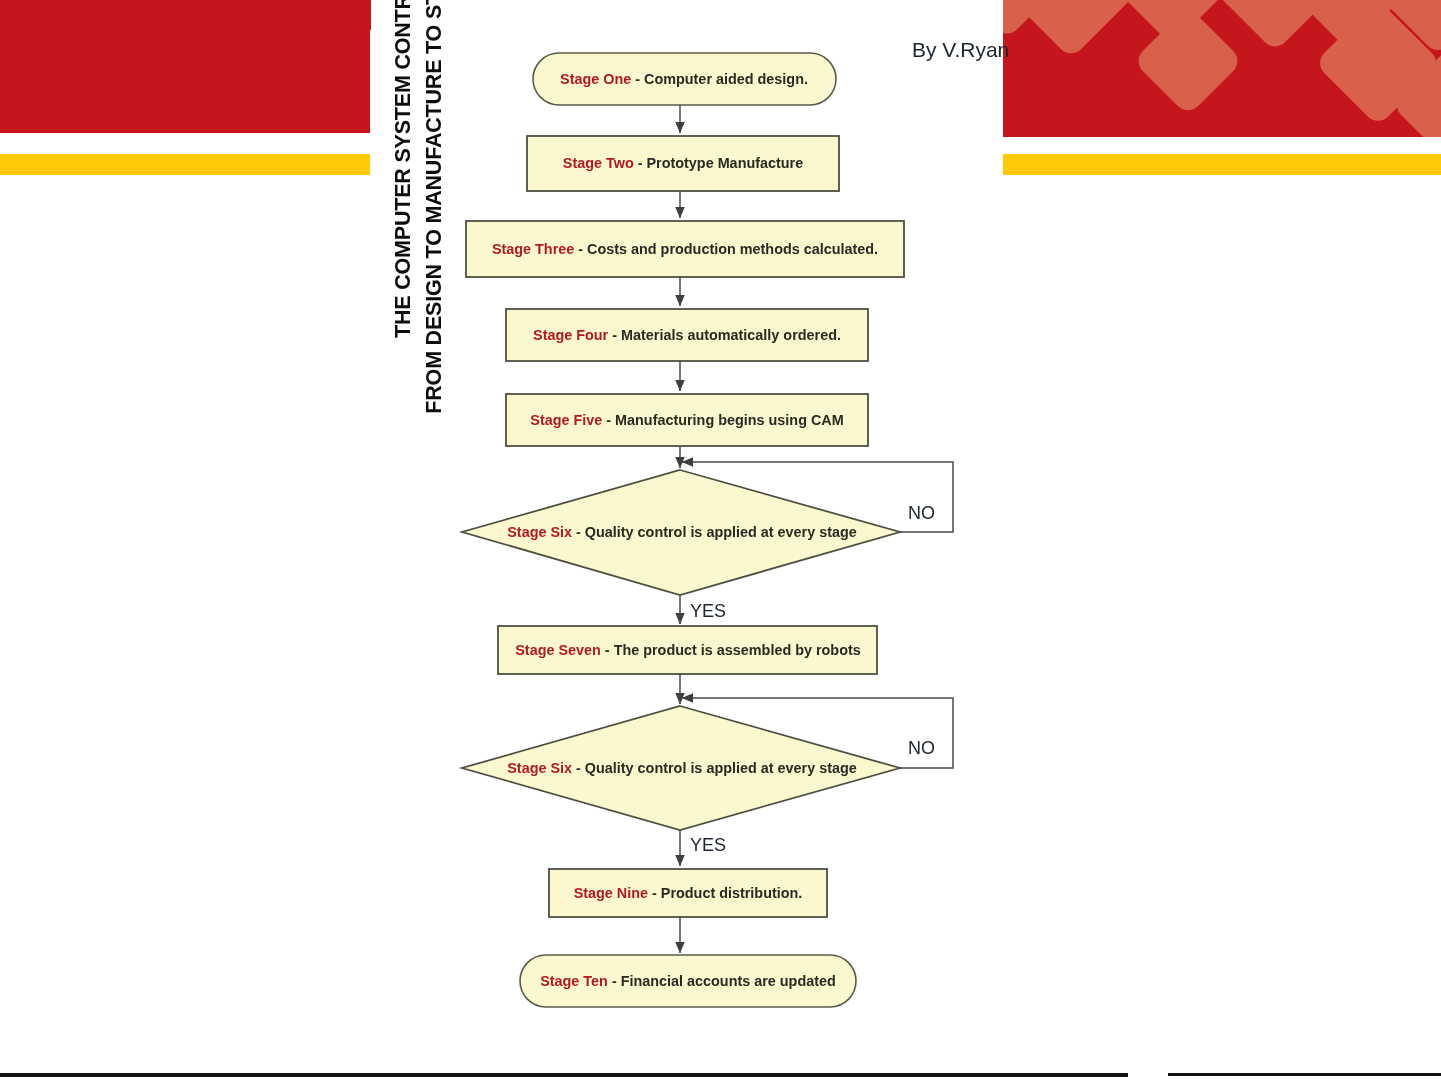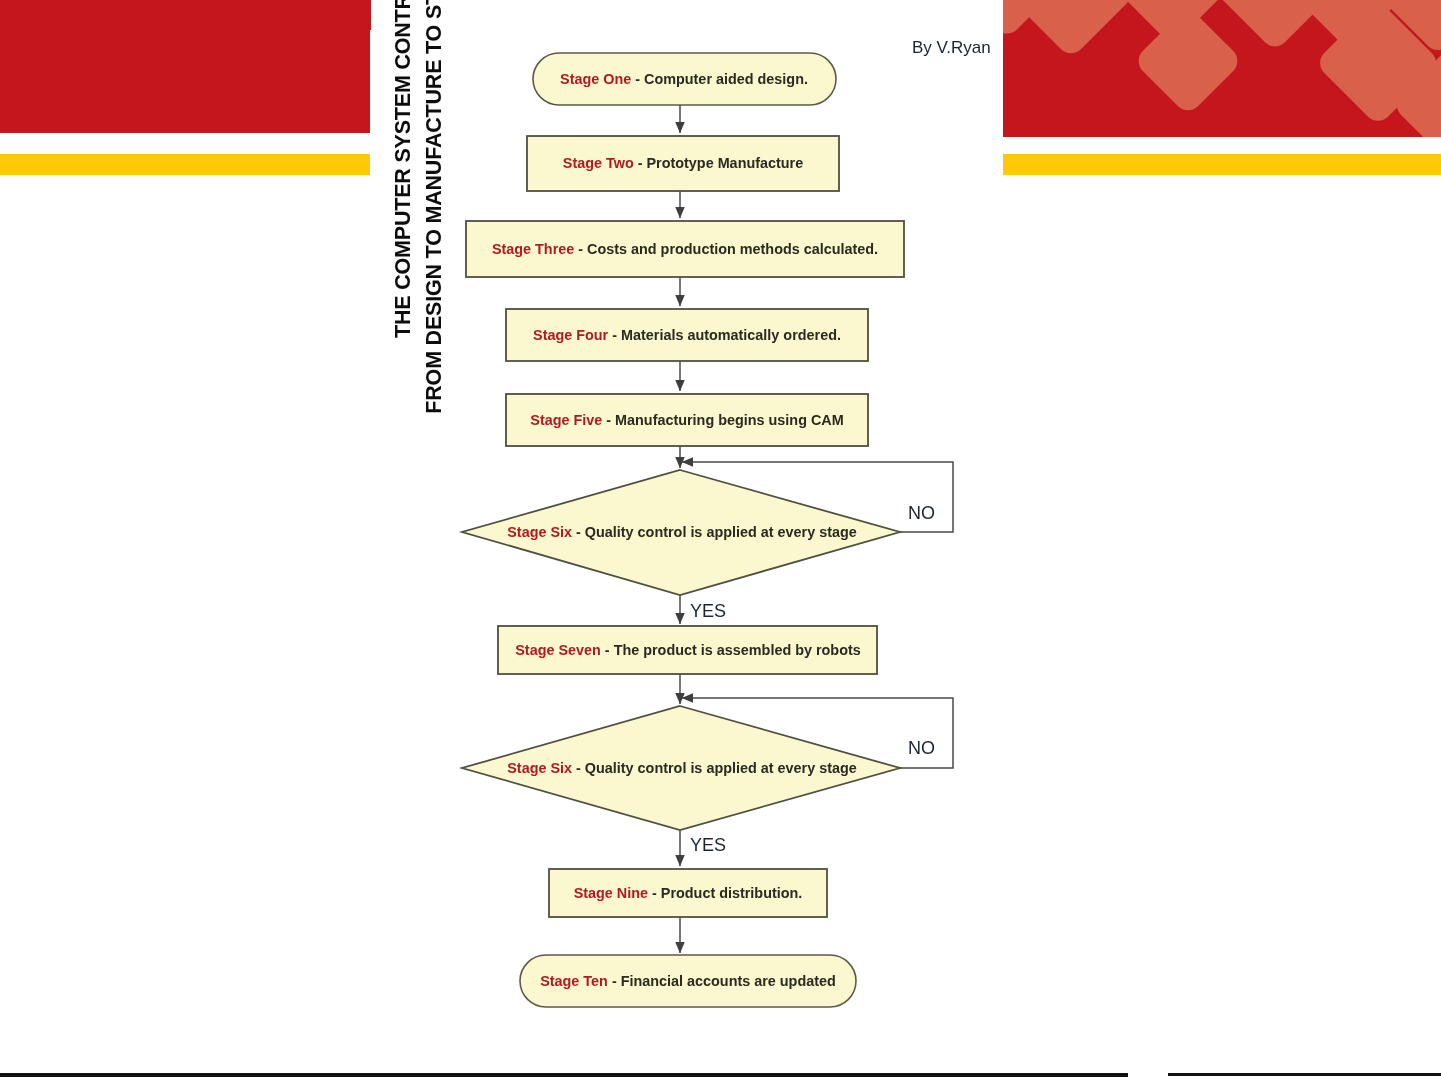--- a/index.html
+++ b/index.html
@@ -30,21 +30,21 @@
     transform:rotate(-90deg);transform-origin:center center;
     white-space:nowrap;
     font-size:21.5px;font-weight:700;letter-spacing:-0.2px;
     color:#0d0d0d;line-height:1.42;text-align:center;
   }
   #vertical-title .rot .ln{display:block;}
 
   
   #byline{
     position:absolute;left:912px;top:38px;
-    font-size:17px;color:#1b2430;white-space:nowrap;
+    font-size:21px;color:#1b2430;white-space:nowrap;
   }
 
   
   #flowchart{position:absolute;left:370px;top:30px;width:633px;height:1000px;}
   .node-text{
     font-family:"Liberation Sans","DejaVu Sans",sans-serif;
     font-size:14.4px;font-weight:700;
     dominant-baseline:middle;
   }
   .node-text .stage{fill:#B01B22;}

